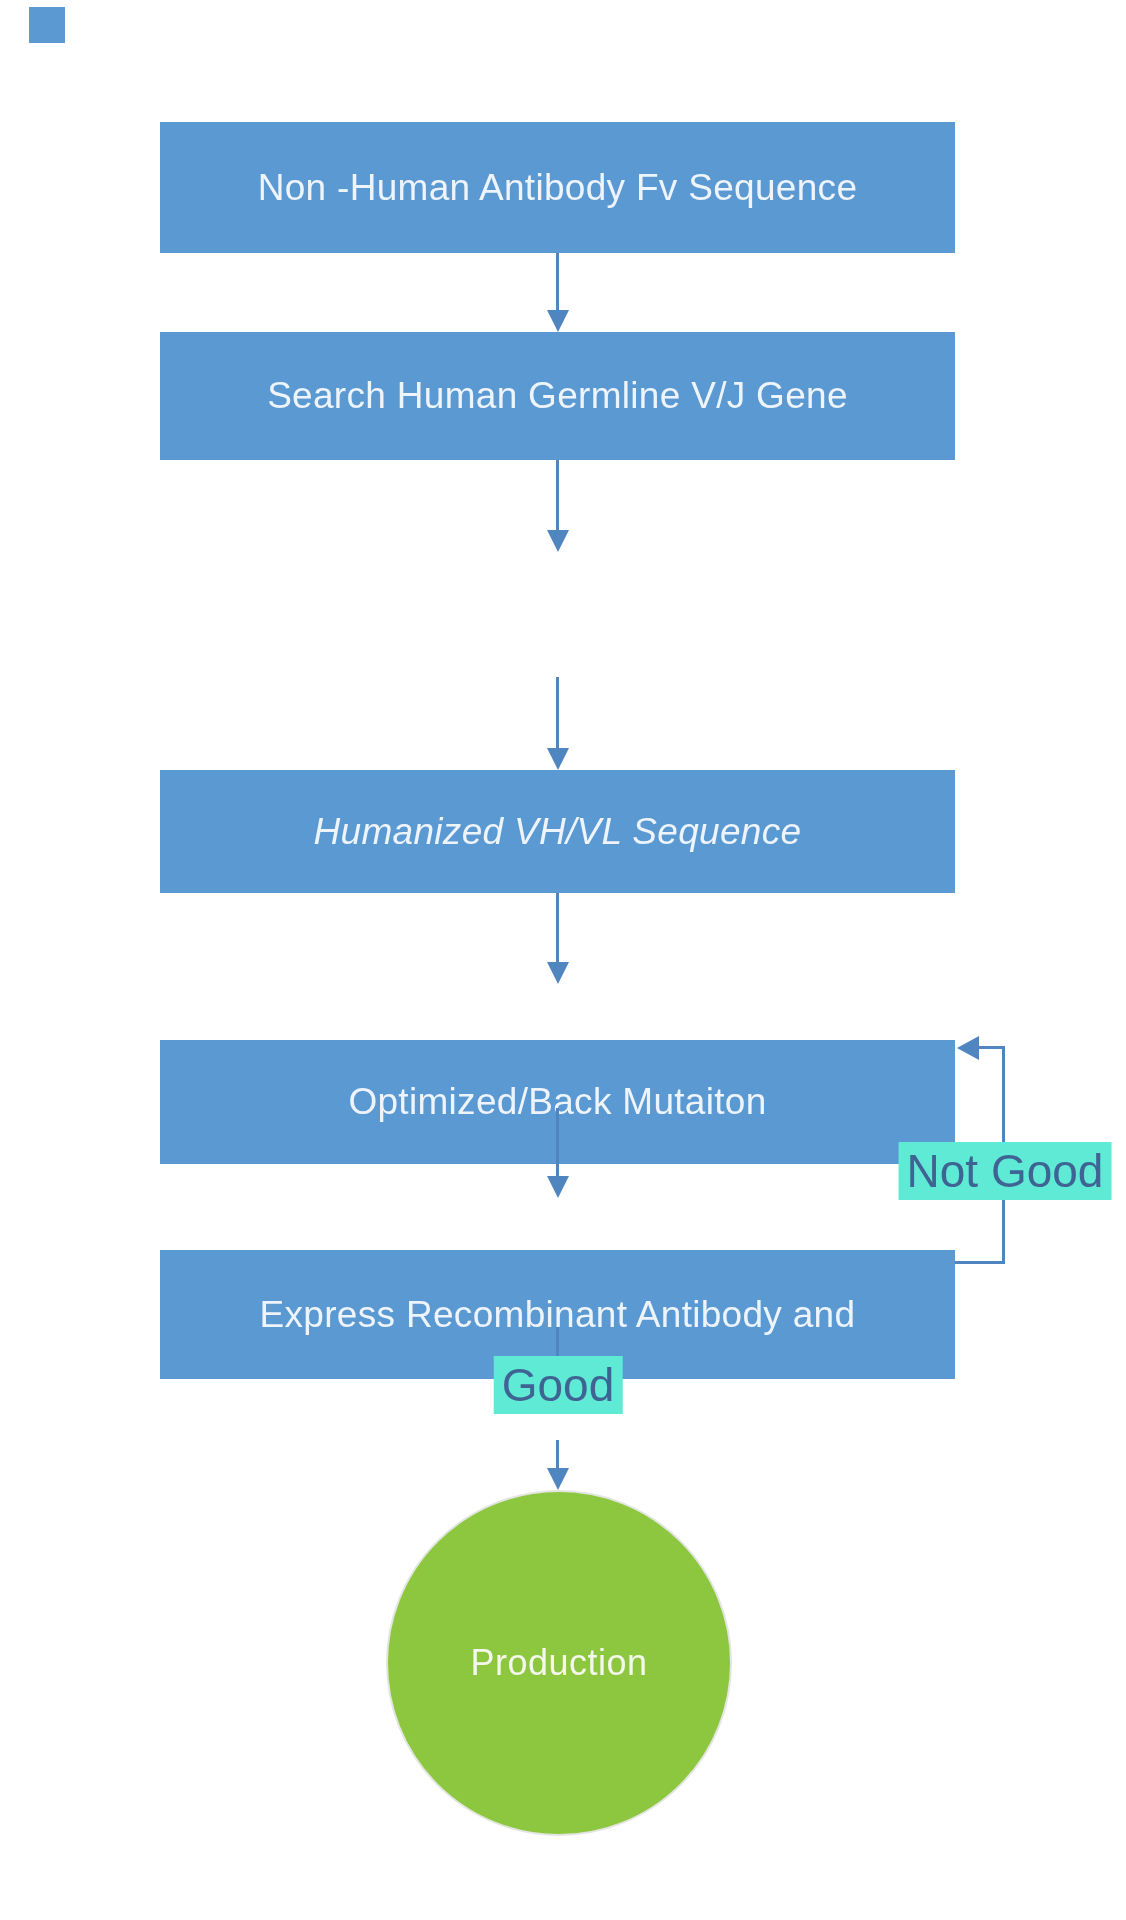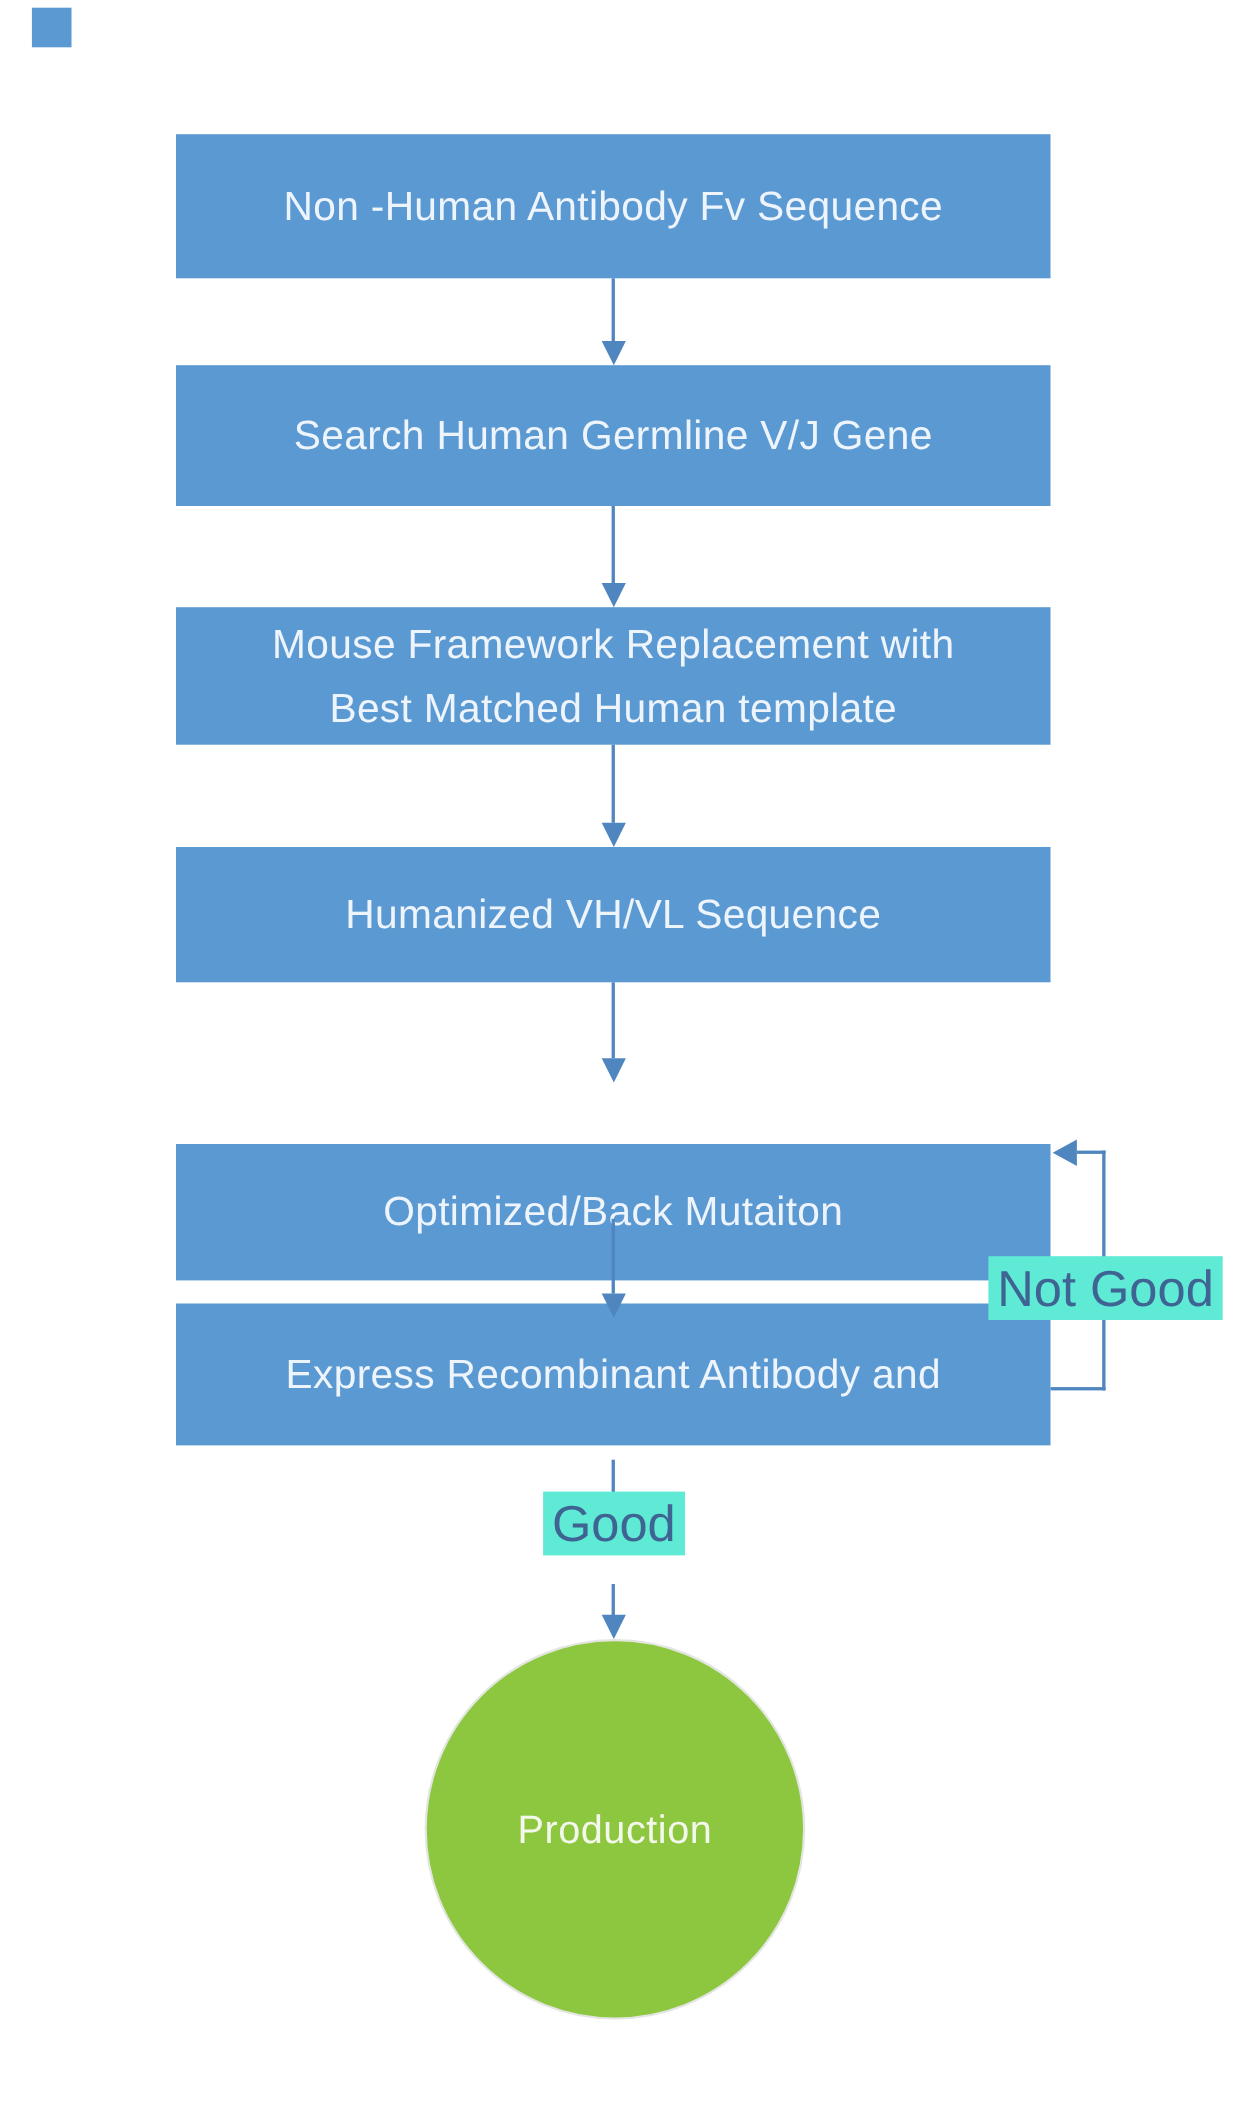--- a/index.html
+++ b/index.html
@@ -28,23 +28,23 @@
     color:var(--box-text);
     display:flex;flex-direction:column;justify-content:center;align-items:center;
     text-align:center;
     font-size:37px;line-height:1.55;
     letter-spacing:0.3px;
   }
   .box span{display:block;}
   .box1{top:122px;height:131px;}
   .box2{top:332px;height:128px;text-align:center;}
   .box3{top:552px;height:125px;}
-  .box4{top:770px;height:123px;}
+  .box4{top:770px;height:123px;font-style:italic;}
   .box5{top:1040px;height:124px;}
-  .box6{top:1185px;height:129px;}
+  .box6{top:1250px;height:129px;}
 
   .vline{
     position:absolute;left:556px;width:3px;
     background:var(--arrow);
   }
   .head-down{
     position:absolute;left:547px;width:0;height:0;
     border-left:11px solid transparent;
     border-right:11px solid transparent;
     border-top:22px solid var(--arrow);
@@ -89,24 +89,20 @@
   <div class="corner-square"></div>
 
   <div class="box box1">
     <span>Non -Human Antibody Fv Sequence</span>
   </div>
 
   <div class="box box2">
     <span>Search Human Germline V/J Gene</span>
   </div>
 
-  <div class="box box3">
-    <span>Mouse Framework Replacement with</span>
-    <span>Best Matched Human template</span>
-  </div>
 
   <div class="box box4">
     <span>Humanized VH/VL Sequence</span>
   </div>
 
   <div class="box box5">
     <span>Optimized/Back Mutaiton</span>
   </div>
 
   <div class="box box6">

